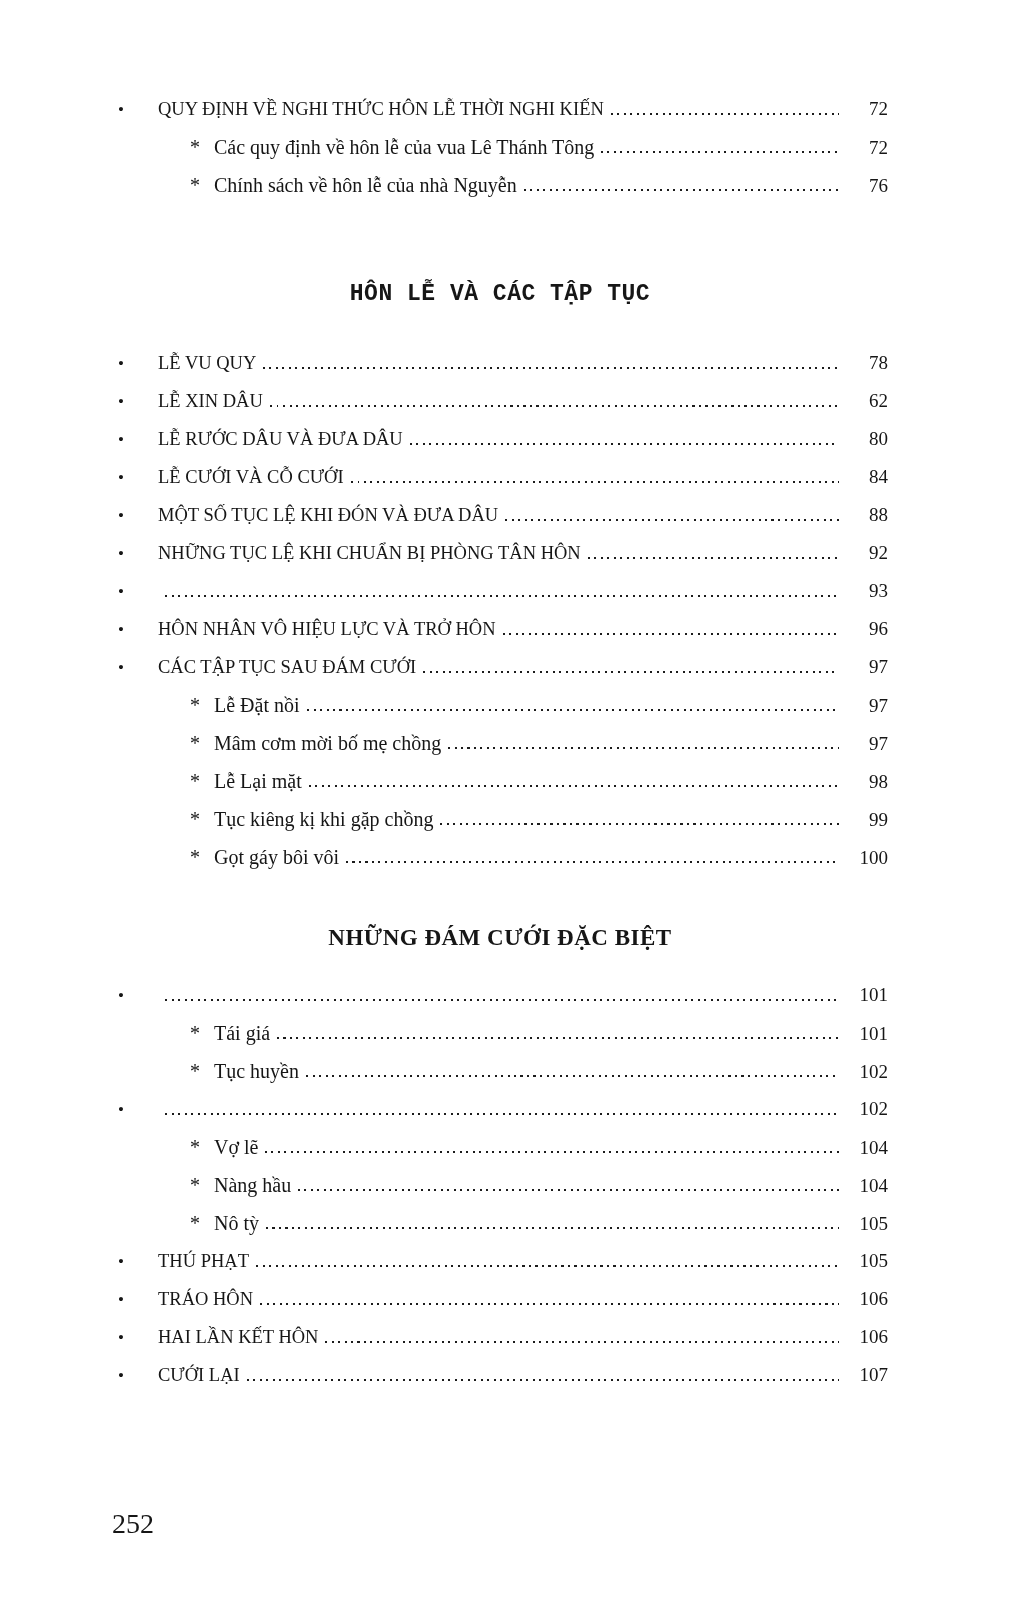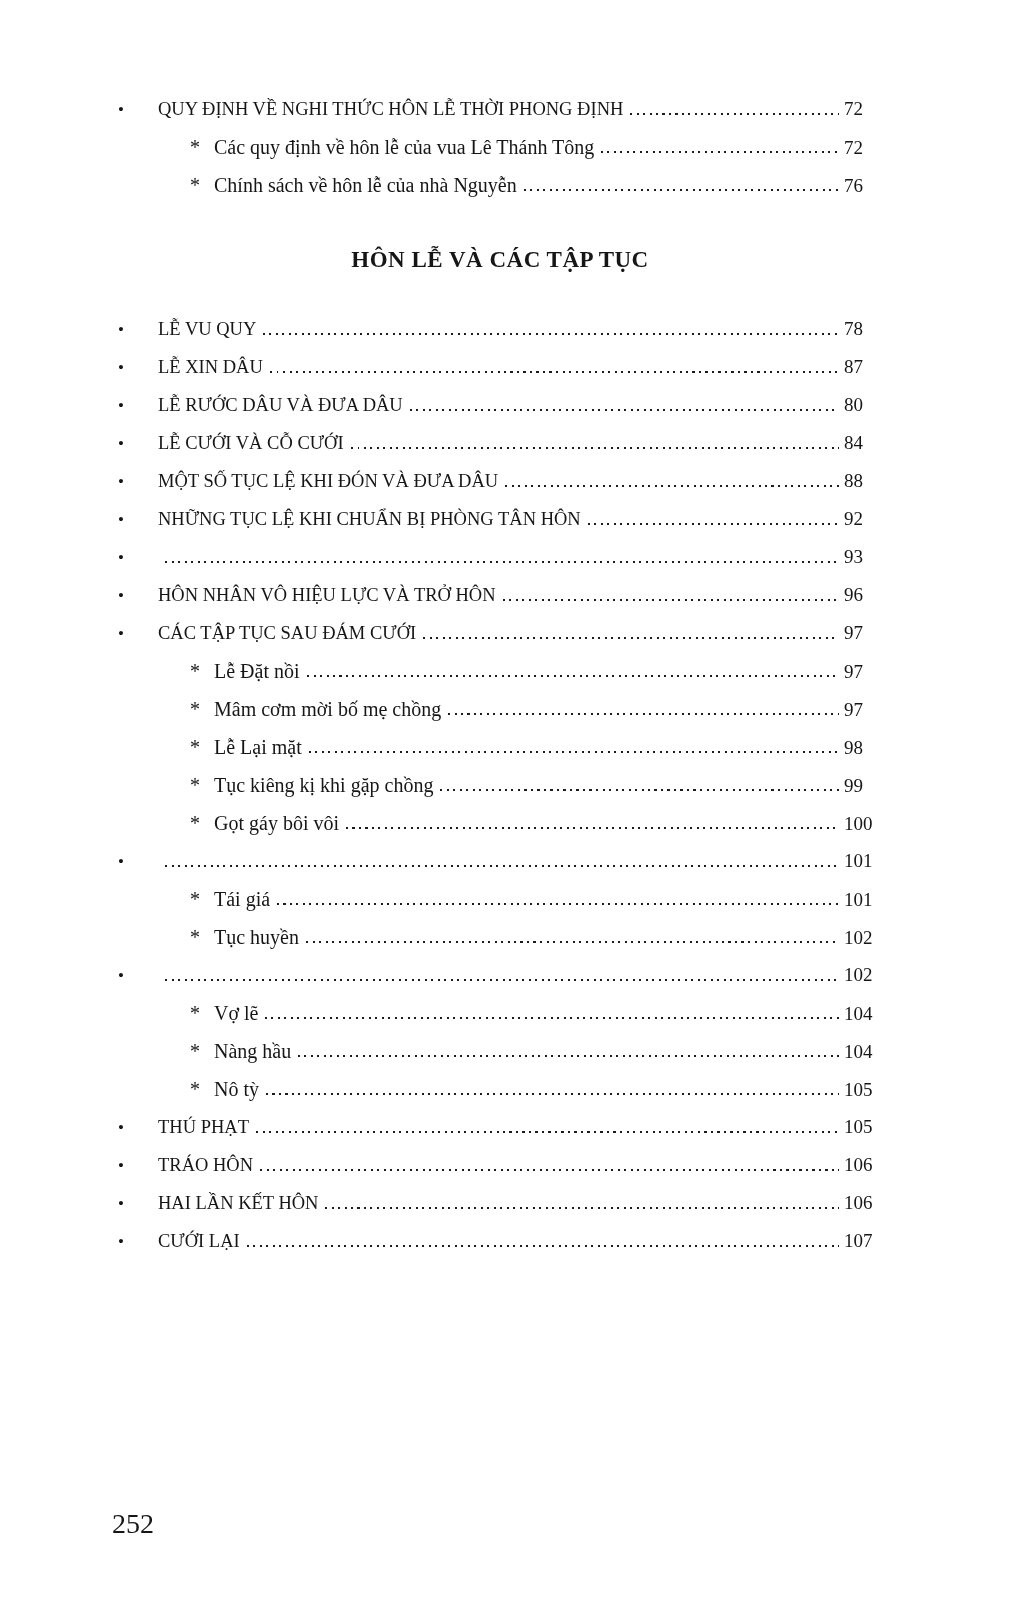--- a/index.html
+++ b/index.html
@@ -20,21 +20,21 @@
     padding: 90px 137px 0 112px;
   }
   .section-heading {
     margin: 70px 0 30px 0;
     font-size: 23px;
     line-height: 40px;
     font-weight: bold;
     text-align: center;
     letter-spacing: 0.5px;
   }
-  .toc-section.second .section-heading { margin-top: 36px; }
+  .toc-section.second .section-heading { margin-top: 70px; font-family: Liberation Mono, monospace; }
   .toc-section.third .section-heading { margin-top: 42px; margin-bottom: 18px; }
   .row {
     display: flex;
     align-items: baseline;
     height: 38px;
     line-height: 38px;
     white-space: nowrap;
   }
   .row.main { font-size: 18.5px; }
   .row.sub  { font-size: 20px; padding-left: 78px; }
@@ -57,40 +57,40 @@
   .dots {
     flex: 1 1 auto;
     align-self: flex-end;
     height: 2px;
     margin: 0 5px 13px 7px;
     background-image: repeating-linear-gradient(to right, #1c1c1c 0 2px, transparent 2px 6.5px);
   }
   .pagenum {
     flex: 0 0 auto;
     min-width: 44px;
-    text-align: left;
+    text-align: right;
     font-size: 19px;
   }
   .folio {
     position: absolute;
     left: 112px;
     top: 1508px;
     font-size: 28px;
     line-height: 32px;
   }
 </style>
 </head>
 <body>
 
 <div class="sheet">
   <main class="content" id="toc">
       <section class="toc-section first">
         <div class="row main">
           <span class="marker">•</span>
-          <span class="title">QUY ĐỊNH VỀ NGHI THỨC HÔN LỄ THỜI PHONG ĐỊNH</span>
+          <span class="title">QUY ĐỊNH VỀ NGHI THỨC HÔN LỄ THỜI NGHI KIẾN</span>
           <span class="dots"></span>
           <span class="pagenum">72</span>
         </div>
         <div class="row sub">
           <span class="marker">*</span>
           <span class="title">Các quy định về hôn lễ của vua Lê Thánh Tông</span>
           <span class="dots"></span>
           <span class="pagenum">72</span>
         </div>
         <div class="row sub">
@@ -105,21 +105,21 @@
         <div class="row main">
           <span class="marker">•</span>
           <span class="title">LỄ VU QUY</span>
           <span class="dots"></span>
           <span class="pagenum">78</span>
         </div>
         <div class="row main">
           <span class="marker">•</span>
           <span class="title">LỄ XIN DÂU</span>
           <span class="dots"></span>
-          <span class="pagenum">87</span>
+          <span class="pagenum">62</span>
         </div>
         <div class="row main">
           <span class="marker">•</span>
           <span class="title">LỄ RƯỚC DÂU VÀ ĐƯA DÂU</span>
           <span class="dots"></span>
           <span class="pagenum">80</span>
         </div>
         <div class="row main">
           <span class="marker">•</span>
           <span class="title">LỄ CƯỚI VÀ CỖ CƯỚI</span>
@@ -180,20 +180,21 @@
           <span class="pagenum">99</span>
         </div>
         <div class="row sub">
           <span class="marker">*</span>
           <span class="title">Gọt gáy bôi vôi</span>
           <span class="dots"></span>
           <span class="pagenum">100</span>
         </div>
       </section>
       <section class="toc-section third">
+        <h2 class="section-heading">NHỮNG ĐÁM CƯỚI ĐẶC BIỆT</h2>
         <div class="row main">
           <span class="marker">•</span>
           <span class="dots"></span>
           <span class="pagenum">101</span>
         </div>
         <div class="row sub">
           <span class="marker">*</span>
           <span class="title">Tái giá</span>
           <span class="dots"></span>
           <span class="pagenum">101</span>

